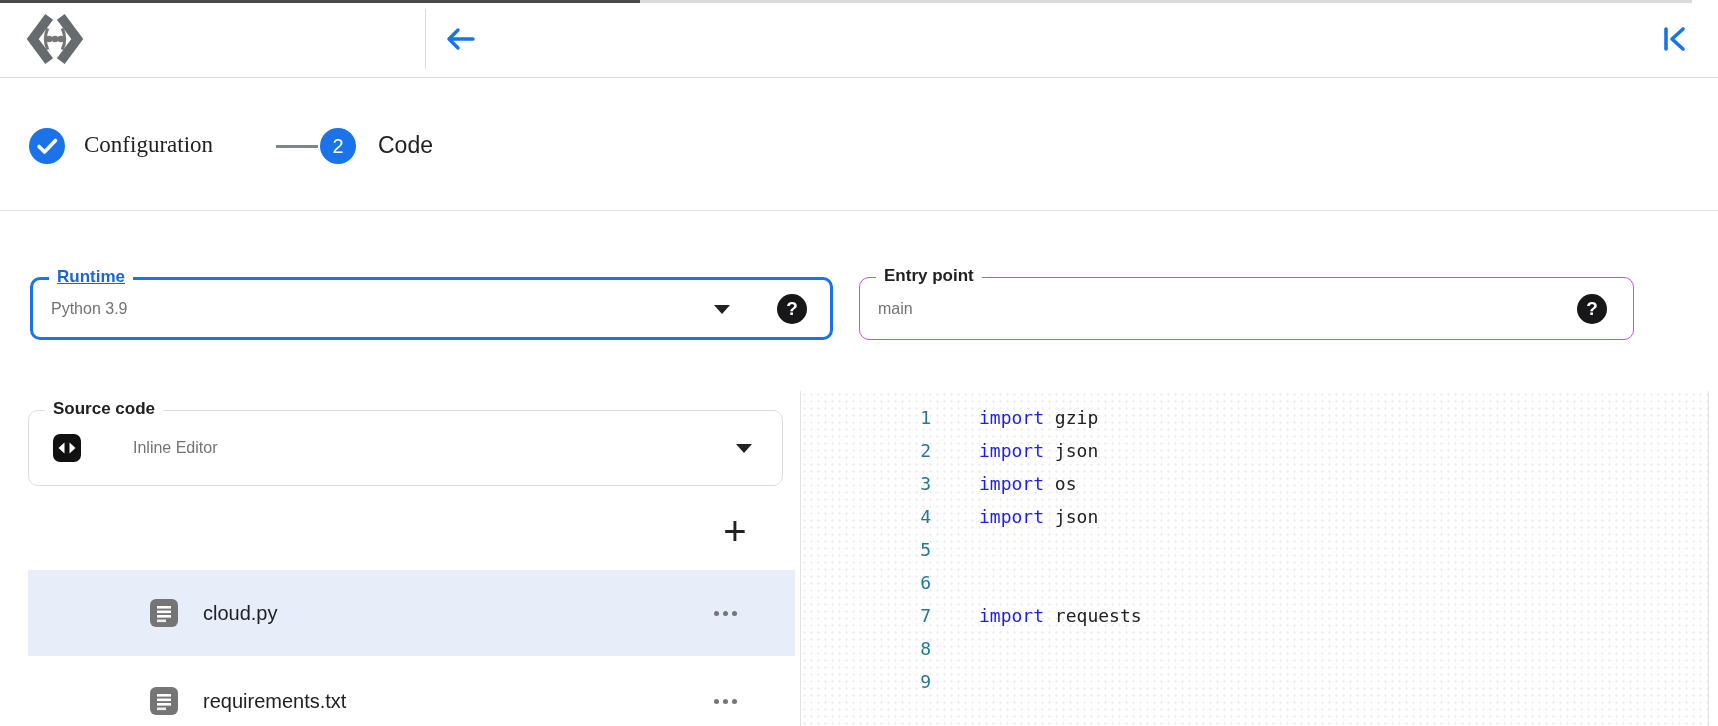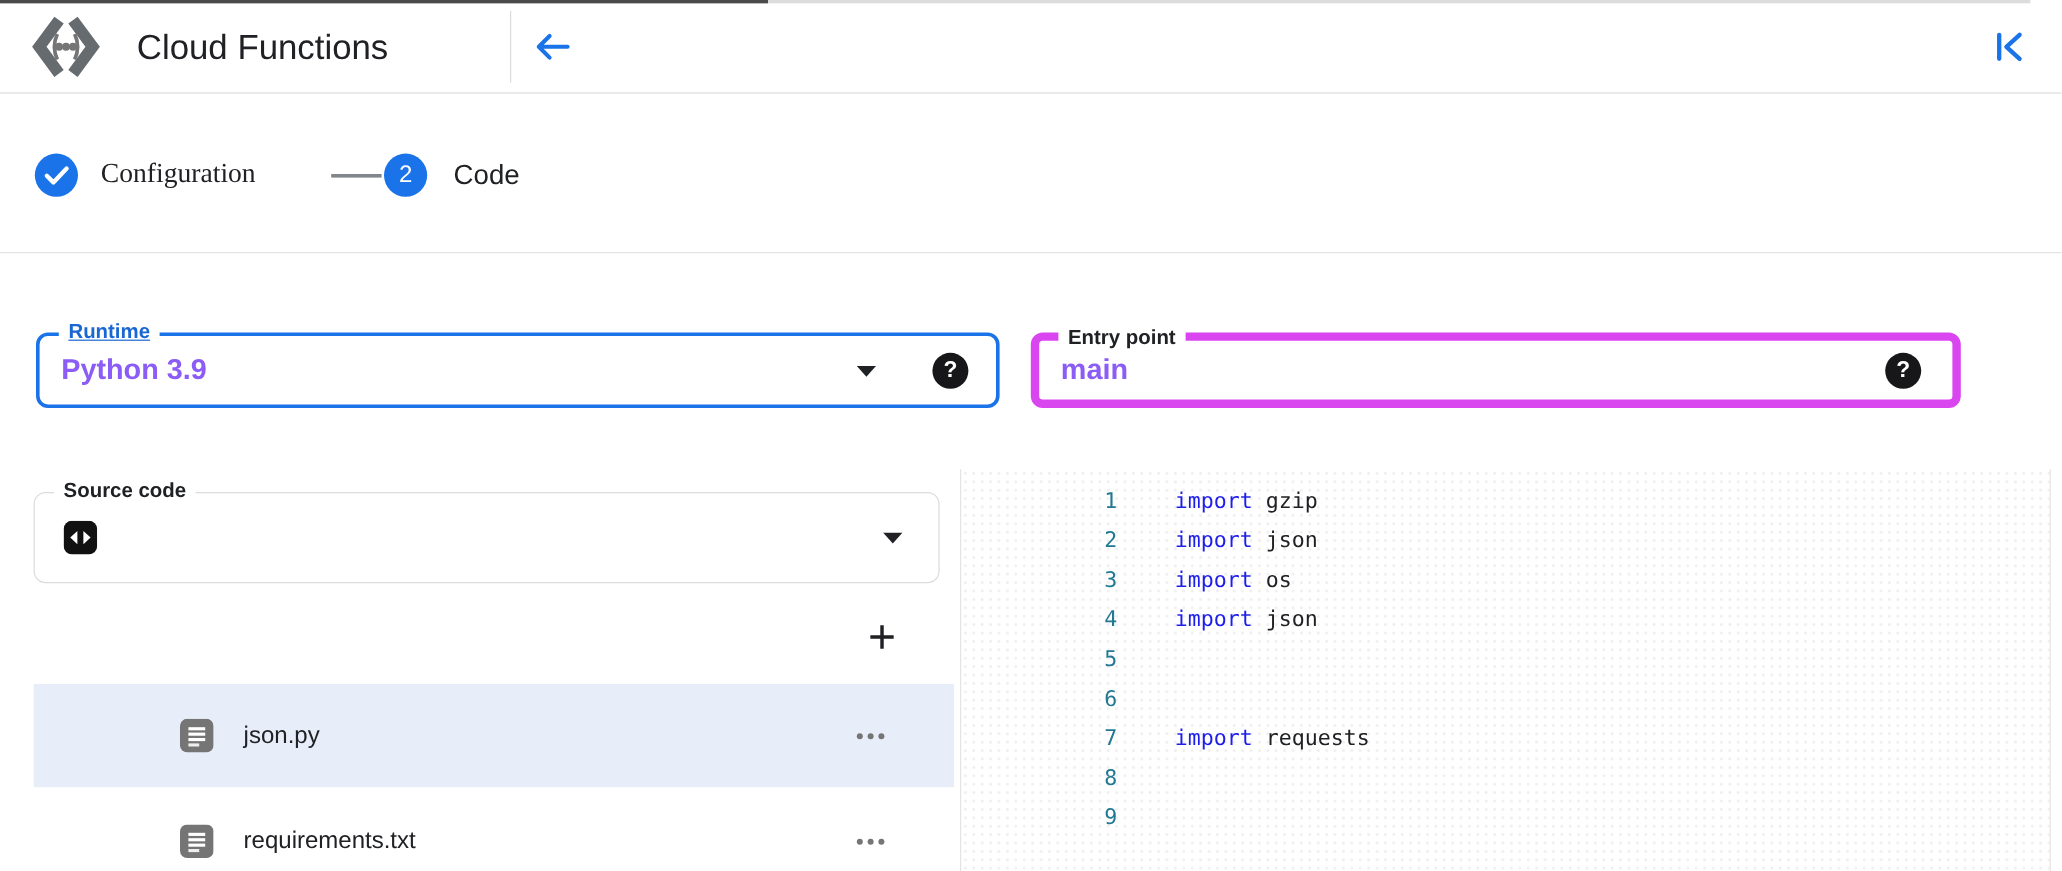--- a/index.html
+++ b/index.html
@@ -34,23 +34,23 @@
   .lbl-config{left:84px;font-family:Liberation Serif, serif;}
   .lbl-code{left:378px;}
   .step-dash{left:276px;top:145px;width:42px;height:3px;background:#80868b;}
   .section-divider{left:0;top:210px;width:1718px;height:1px;background:var(--divider);}
   
   .field{border-radius:10px;background:#fff;}
   .field .float-label{position:absolute;top:-12px;left:16px;background:#fff;padding:0 8px;
     font-size:17px;font-weight:600;color:#202124;white-space:nowrap;}
   .runtime-field{left:30px;top:277px;width:803px;height:63px;border:3px solid var(--accent);}
   .runtime-field .float-label{color:var(--label-blue);top:-13px;text-decoration:underline;}
-  .entry-field{left:859px;top:277px;width:775px;height:63px;border:7px solid #d946ef;}
+  .entry-field{left:859px;top:277px;width:775px;height:63px;border:1px solid #d946ef;}
   .source-field{left:28px;top:410px;width:755px;height:76px;border:1px solid var(--border-gray);}
-  .field-value{position:absolute;left:18px;top:0;height:100%;display:flex;align-items:center;font-size:24px;color:#8b5cf6;font-weight:bold;}
+  .field-value{position:absolute;left:18px;top:0;height:100%;display:flex;align-items:center;font-size:16px;color:#737373;}
   .caret{position:absolute;top:50%;margin-top:-4px;width:0;height:0;
     border-left:8px solid transparent;border-right:8px solid transparent;border-top:9px solid #202124;}
   .runtime-caret{right:100px;}
   .source-caret{right:30px;}
   .help-badge{position:absolute;top:50%;margin-top:-15px;width:30px;height:30px;border-radius:50%;
     background:#17171a;color:#fff;font-size:19px;font-weight:700;display:flex;align-items:center;justify-content:center;cursor:pointer;}
   .runtime-help{right:23px;}
   .entry-help{right:26px;}
   .source-icon{position:absolute;left:24px;top:50%;margin-top:-14px;width:28px;height:28px;}
   .source-value{left:104px;}
@@ -86,21 +86,20 @@
     <svg width="58" height="56" viewBox="0 0 60 52">
       <path d="M24 3 L7 26 L24 49" fill="none" stroke="#666b70" stroke-width="10"></path>
       <path d="M36 3 L53 26 L36 49" fill="none" stroke="#666b70" stroke-width="10"></path>
       <path d="M22.5 15 Q17.5 26 22.5 37" fill="none" stroke="#757575" stroke-width="3.2"></path>
       <path d="M37.5 15 Q42.5 26 37.5 37" fill="none" stroke="#757575" stroke-width="3.2"></path>
       <circle cx="24" cy="26" r="3.4" fill="#757575"></circle>
       <circle cx="30" cy="26" r="3.4" fill="#757575"></circle>
       <circle cx="36" cy="26" r="3.4" fill="#757575"></circle>
     </svg>
   </div>
-  <div class="abs product-title">Cloud Functions</div>
   <div class="abs header-vdiv"></div>
   <div class="abs back-btn">
     <span>
       <svg width="34" height="34" viewBox="0 0 34 34">
         <path d="M30 17 H6 M15 8 L6 17 L15 26" fill="none" stroke="#1a73e8" stroke-width="3.4" stroke-linecap="round" stroke-linejoin="round"></path>
       </svg>
     </span>
   </div>
   <div class="abs collapse-btn">
     <span>
@@ -141,36 +140,37 @@
 
 <div class="abs field source-field">
   <span class="float-label">Source code</span>
   <span class="source-icon">
     <svg width="28" height="28" viewBox="0 0 28 28">
       <rect x="0" y="0" width="28" height="28" rx="7" fill="#111"></rect>
       <path d="M11.5 8.5 L5.5 14 L11.5 19.5 Z" fill="#fff"></path>
       <path d="M16.5 8.5 L22.5 14 L16.5 19.5 Z" fill="#fff"></path>
     </svg>
   </span>
+  <span class="field-value source-value">Inline Editor</span>
   <span class="caret source-caret"></span>
 </div>
 
 <div class="abs add-btn">+</div>
 <div id="file-list">
     <div class="abs file-row selected" style="top: 570px;">
     <span class="file-icon">
       <svg width="28" height="28" viewBox="0 0 28 28">
         <rect x="0" y="0" width="28" height="28" rx="6" fill="#757575"></rect>
         <rect x="7" y="7" width="14" height="2.6" fill="#fff"></rect>
         <rect x="7" y="11.5" width="14" height="2.6" fill="#fff"></rect>
         <rect x="7" y="16" width="14" height="2.6" fill="#fff"></rect>
         <rect x="7" y="20.5" width="9" height="2.6" fill="#eee"></rect>
       </svg>
     </span>
-    <span class="file-name">json.py</span>
+    <span class="file-name">cloud.py</span>
     <span class="more-btn">
         <i></i>
         <i></i>
         <i></i>
       </span>
   </div>
     <div class="abs file-row" style="top: 658px;">
     <span class="file-icon">
       <svg width="28" height="28" viewBox="0 0 28 28">
         <rect x="0" y="0" width="28" height="28" rx="6" fill="#757575"></rect>

